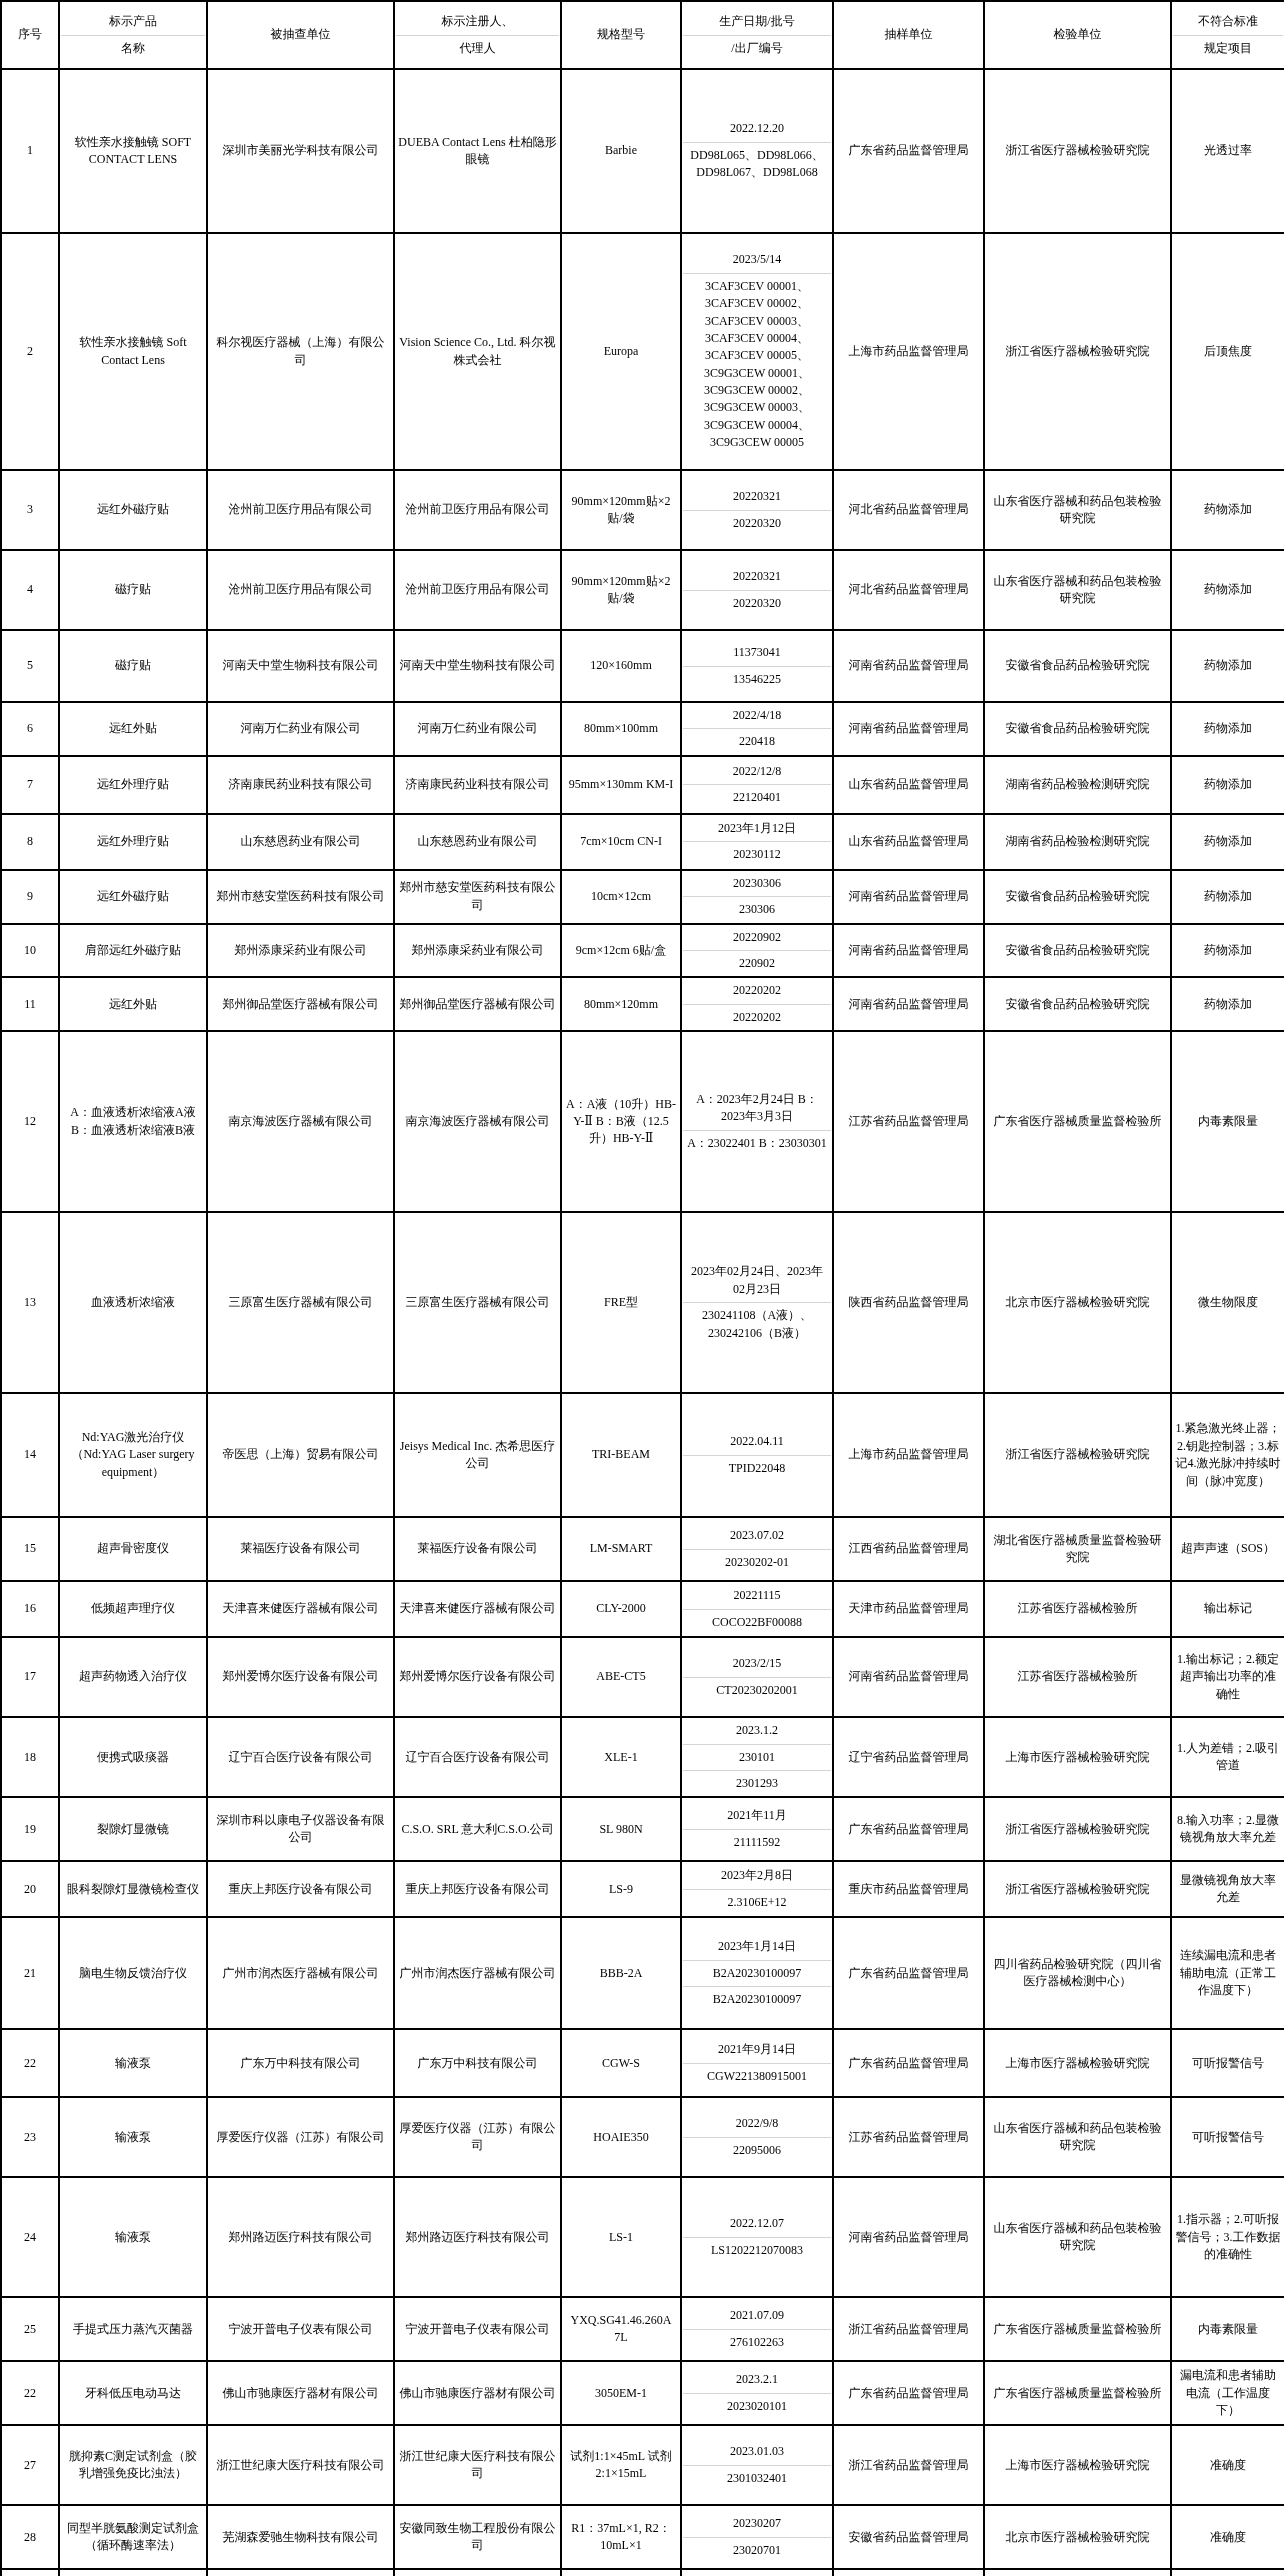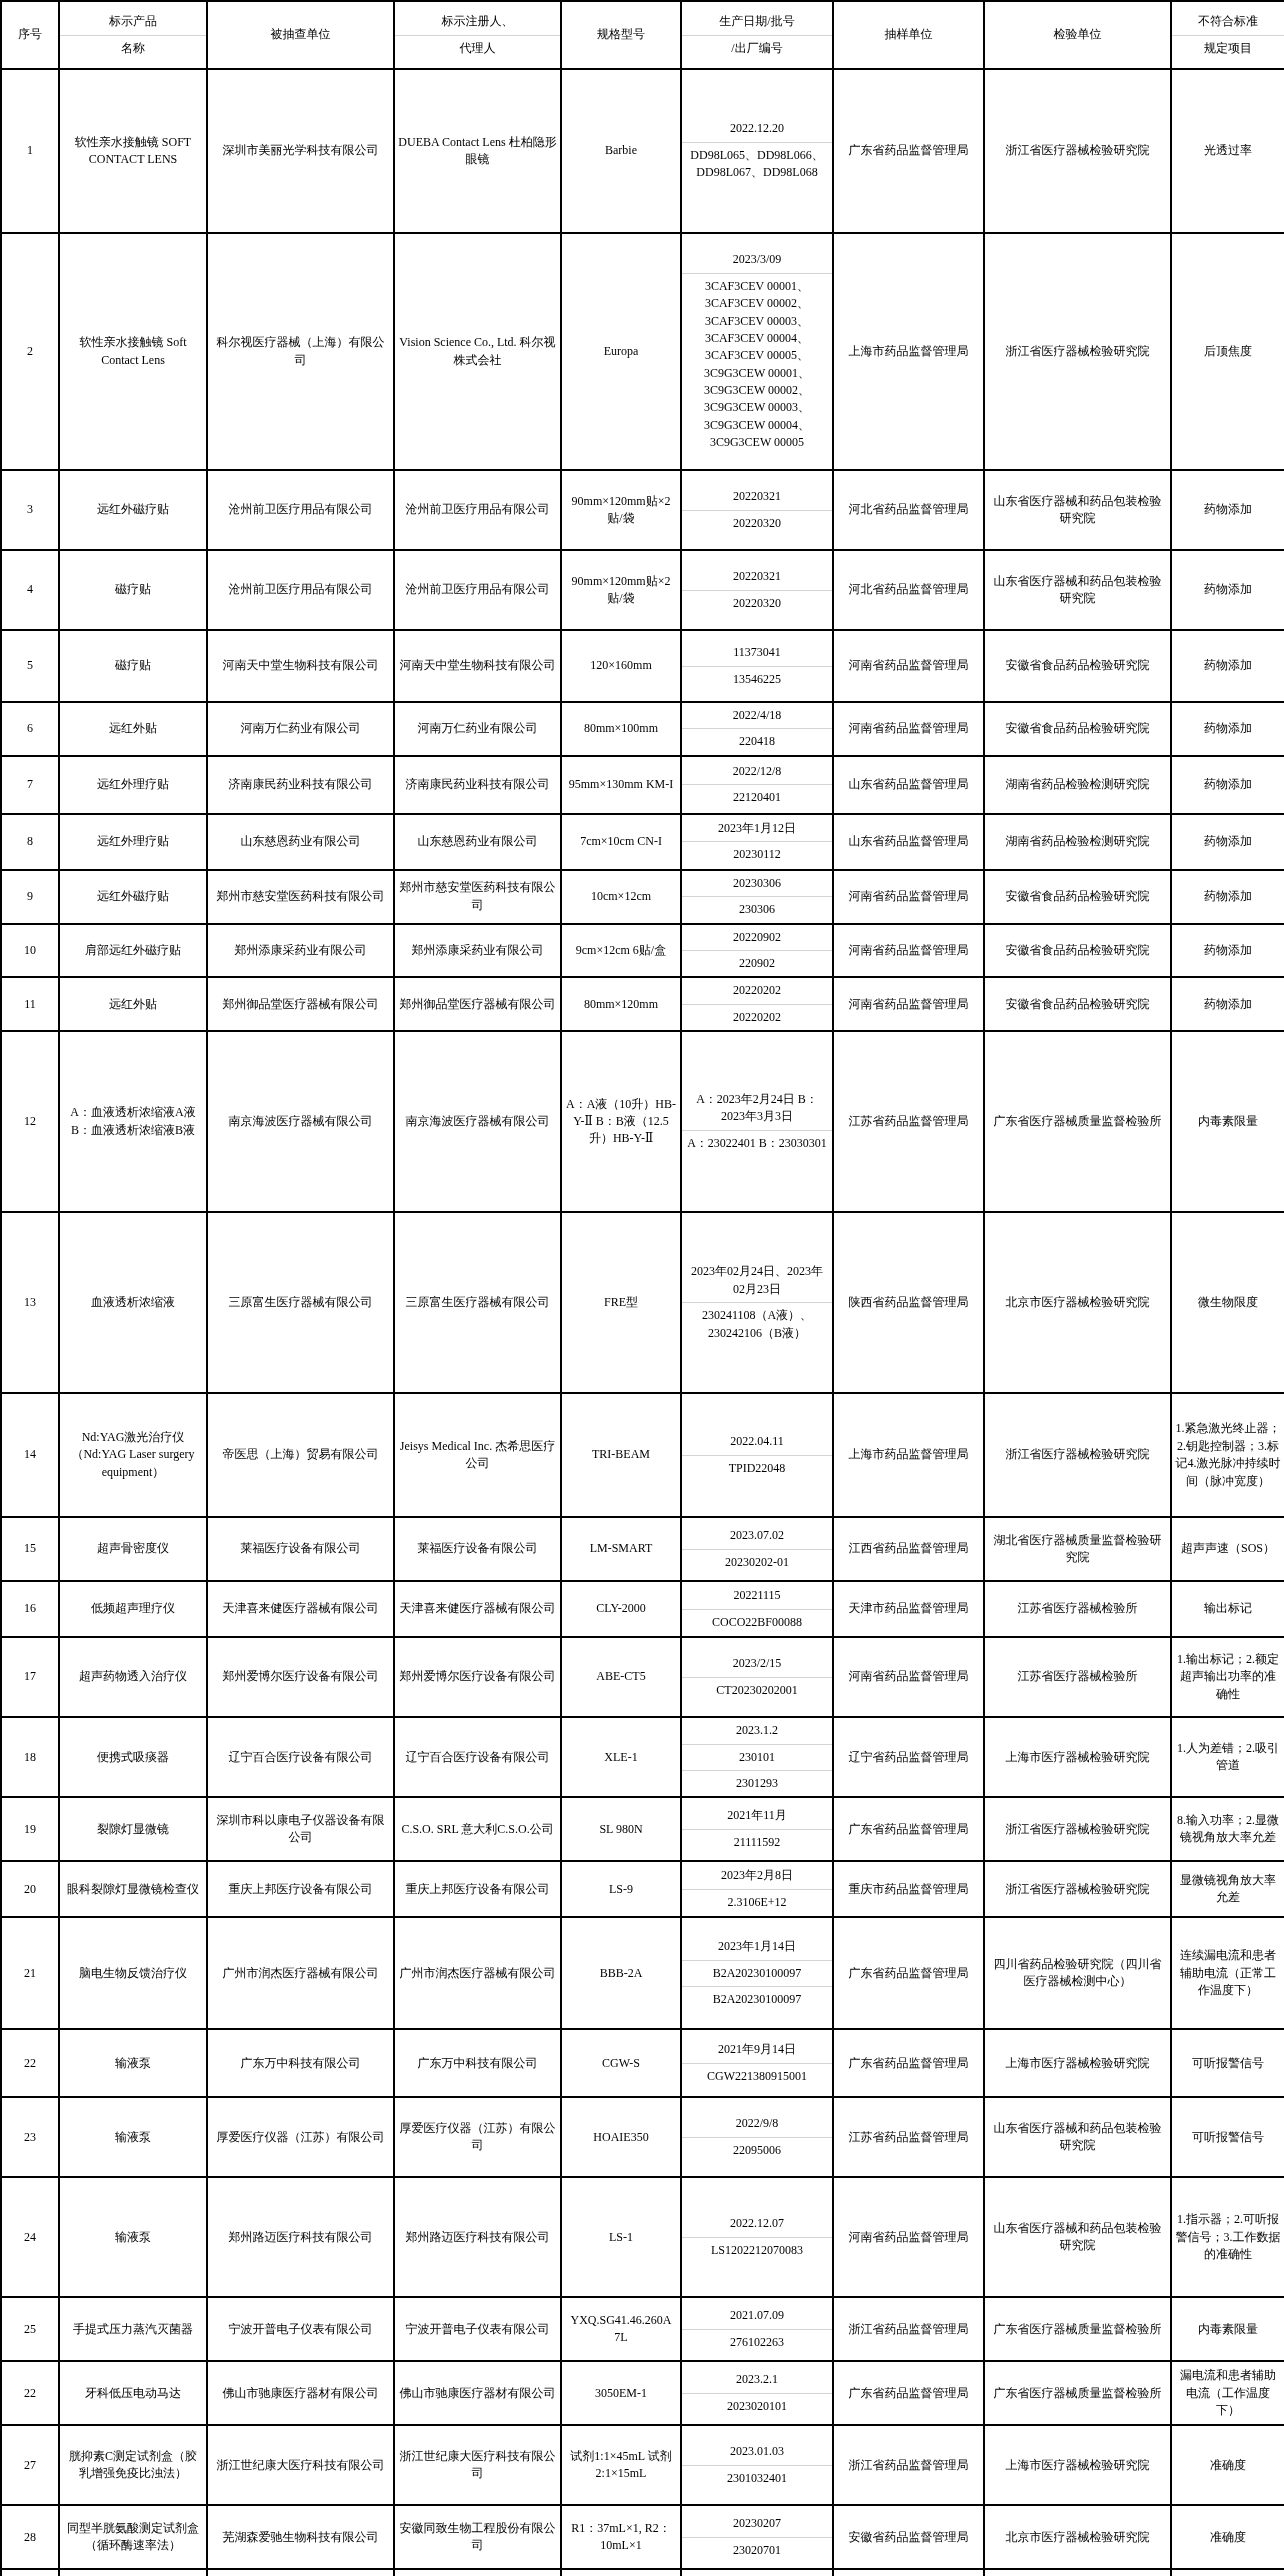--- a/index.html
+++ b/index.html
@@ -1,21 +1,21 @@
 <!DOCTYPE html>
 <html lang="zh" style="font-size:13px"><head>
 <meta charset="utf-8">
 <style>
   html,body{margin:0;padding:0;background:#fff;}
   body{width:1284px;font-family:"Liberation Serif","DejaVu Serif",serif;color:#000;}
   table{border-collapse:collapse;table-layout:fixed;width:1284px;}
   th,td{border:2.4px solid #000;vertical-align:middle;text-align:center;
         font-size:12px;line-height:1.45;font-weight:normal;padding:1.6px 3.2px;
         word-break:break-word;overflow:hidden;}
-  td.cell-batch,th.hdr{padding:0;}
+  td.cell-batch,th.hdr{padding:0;border-radius:24px;}
   .segs{display:flex;flex-direction:column;width:100%;height:100%;min-height:100%;}
   .seg{flex:1 1 auto;display:flex;flex-direction:column;align-items:center;
        justify-content:center;padding:4px 4.8px;}
   .seg + .seg{border-top:0.8px solid #d4d4d4;font-family:Liberation Serif, serif;}
   .line{width:100%;text-align:center;}
   thead tr{height:68px;}
   tbody tr:nth-child(1){height:164px;}
   tbody tr:nth-child(2){height:237px;}
   tbody tr:nth-child(3){height:80px;}
   tbody tr:nth-child(4){height:80px;}
@@ -163,21 +163,21 @@
       </tr>
       <tr>
         <td><span>2</span></td>
         <td><span>软性亲水接触镜 Soft Contact Lens</span></td>
         <td><span>科尔视医疗器械（上海）有限公司</span></td>
         <td><span>Vision Science Co., Ltd. 科尔视株式会社</span></td>
         <td><span>Europa</span></td>
         <td class="cell-batch">
           <div class="segs">
             <div class="seg">
-              <div class="line">2023/3/09</div>
+              <div class="line">2023/5/14</div>
             </div>
             <div class="seg">
               <div class="line">3CAF3CEV 00001、</div>
               <div class="line">3CAF3CEV 00002、</div>
               <div class="line">3CAF3CEV 00003、</div>
               <div class="line">3CAF3CEV 00004、</div>
               <div class="line">3CAF3CEV 00005、</div>
               <div class="line">3C9G3CEW 00001、</div>
               <div class="line">3C9G3CEW 00002、</div>
               <div class="line">3C9G3CEW 00003、</div>

